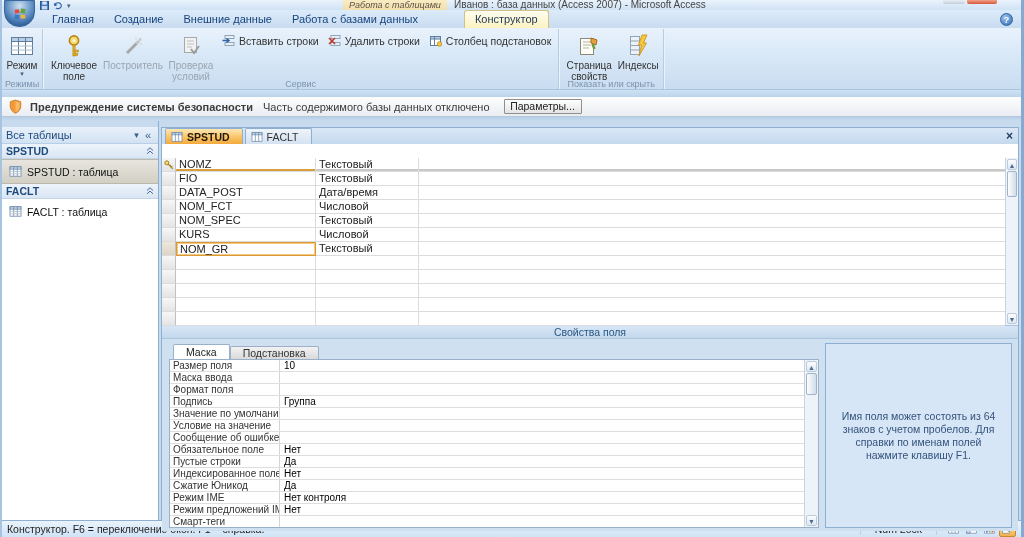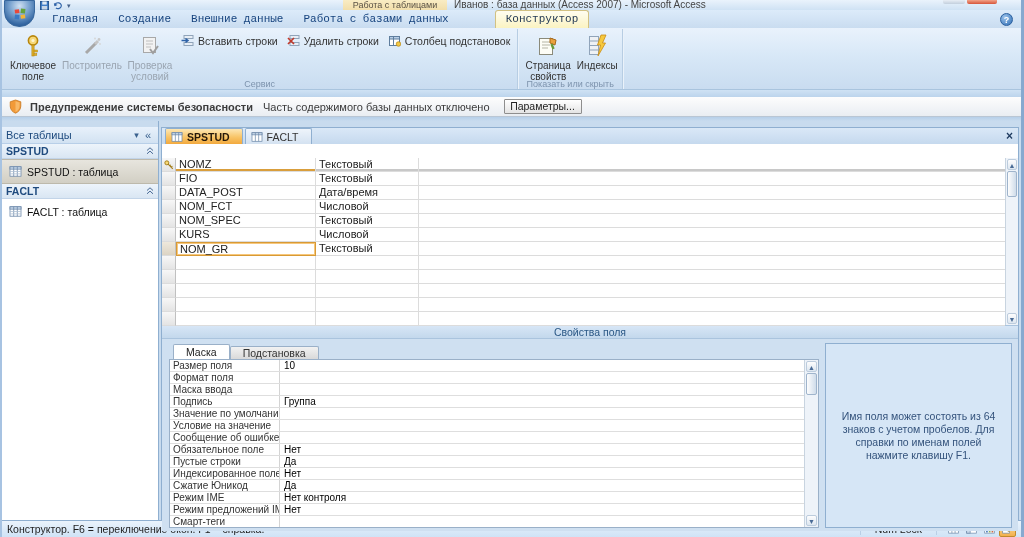--- a/index.html
+++ b/index.html
@@ -12,31 +12,31 @@
   
   .titlebar { height:10px; background:linear-gradient(#eaf3fc,#cfe2f4); position:relative; }
   .office-btn { position:absolute; left:2px; top:0; width:31px; height:27px; z-index:9;
       border-radius:0 0 15px 15px; border:1px solid #38689e;
       background:radial-gradient(circle at 50% 20%, #cfe0f2 0%, #78a2cf 40%, #3567a2 75%, #274f82 100%);
       display:flex; align-items:center; justify-content:center; cursor:pointer; }
   .qat { position:absolute; left:38px; top:1px; height:9px; display:flex; gap:4px; align-items:center; }
   .qat .qicon { display:flex; align-items:center; }
   .ctx-label { position:absolute; left:341px; top:0; width:104px; height:14px;
       background:linear-gradient(#f9ecc4,#efd9a0); border-radius:0 0 2px 2px;
-      font-size:9px; line-height:10px; text-align:center; color:#5a5245; overflow:hidden; }
+      font-size:9px; line-height:10px; text-align:center; color:#5a5245; overflow:hidden;font-style:italic; }
   .wtitle { position:absolute; left:452px; top:0; font-size:10px; line-height:10px; color:#444;
       white-space:nowrap; }
   .win-sliver { position:absolute; top:0; right:24px; display:flex; gap:2px; }
   .win-sliver i { display:block; width:22px; height:4px; border-radius:0 0 2px 2px; background:linear-gradient(#e8eef5,#c2cfdd); }
   .win-sliver i.close { width:30px; background:linear-gradient(#f2a389,#d6553a); }
 
   
   .tabrow { height:18px; background:linear-gradient(#dcebfa,#c9dcf0); display:flex;
       align-items:flex-end; padding-left:40px; position:relative; }
-  .rtab { padding:2px 10px 3px 10px; font-size:11px; color:#16437e; cursor:pointer; white-space:nowrap;font-family:Liberation Mono, monospace; }
+  .rtab { padding:2px 10px 3px 10px; font-size:11px; color:#16437e; cursor:pointer; white-space:nowrap; }
   .rtab.active { background:linear-gradient(#fffdf0,#fbf3c2); border:1px solid #d2c183; border-bottom:none;
       border-radius:3px 3px 0 0; color:#243a55;margin-left:36px; }
   .help-btn { position:absolute; right:8px; top:3px; width:13px; height:13px; border-radius:50%;
       background:radial-gradient(circle at 35% 30%, #9cc4ec, #2f6db4); border:1px solid #2a5f9e;
       color:#fff; font-size:9px; font-weight:bold; text-align:center; line-height:12px; cursor:pointer; }
 
   
   .ribbon { height:62px; background:linear-gradient(#e9f2fc 0%, #d8e8f7 45%, #c9dcf0 100%);
       display:flex; border-bottom:1px solid #a9c4de; padding-top:1px; }
   .rib-strip { height:7px; background:linear-gradient(#cfe2f4,#bcd4ec); }
@@ -200,20 +200,37 @@
   <div class="tabrow">
     <div class="rtab">Главная</div>
     <div class="rtab">Создание</div>
     <div class="rtab">Внешние данные</div>
     <div class="rtab">Работа с базами данных</div>
     <div class="rtab active">Конструктор</div>
     <div class="help-btn">?</div>
   </div>
 
   <div class="ribbon">
+    <div class="rgroup">
+      <div class="bigbtn" style="width:34px;">
+        <span class="ic">
+          <svg class="tbl-svg" width="24" height="22" viewBox="0 0 24 22">
+              <rect x="1.5" y="2.5" width="21" height="17" fill="#fff" stroke="#5f7e9e"></rect>
+              <rect x="1.5" y="2.5" width="21" height="4" fill="#b9cfe8" stroke="#5f7e9e"></rect>
+              <line x1="8.5" y1="2.5" x2="8.5" y2="19.5" stroke="#5f7e9e"></line>
+              <line x1="15.5" y1="2.5" x2="15.5" y2="19.5" stroke="#5f7e9e"></line>
+              <line x1="1.5" y1="11" x2="22.5" y2="11" stroke="#a8bcd2"></line>
+              <line x1="1.5" y1="15" x2="22.5" y2="15" stroke="#a8bcd2"></line>
+            </svg>
+        </span>
+        <span>Режим</span>
+        <span class="dropArrow">▾</span>
+      </div>
+      <div class="rgroup-label">Режимы</div>
+    </div>
 
     <div class="rgroup">
       <div class="bigbtn" style="width:56px;">
         <span class="ic">
           <svg width="20" height="24" viewBox="0 0 20 24">
               <circle cx="10" cy="6.5" r="4.6" fill="#f6d878" stroke="#b8860b" stroke-width="1.6"></circle>
               <circle cx="10" cy="6.5" r="1.6" fill="#fdf4cf"></circle>
               <rect x="8.9" y="11" width="2.2" height="11" fill="#dcae2c" stroke="#b8860b" stroke-width="0.6"></rect>
               <rect x="11" y="16" width="3.6" height="2" fill="#dcae2c" stroke="#b8860b" stroke-width="0.5"></rect>
               <rect x="11" y="19.5" width="2.8" height="2" fill="#dcae2c" stroke="#b8860b" stroke-width="0.5"></rect>
@@ -509,25 +526,25 @@
           <div class="ptabs">
             <div class="ptab active">Маска</div>
             <div class="ptab inactive">Подстановка</div>
           </div>
           <div class="pgrid">
             <div class="prow">
                 <div class="pl">Размер поля</div>
                 <div class="pv">10</div>
               </div>
             <div class="prow">
+                <div class="pl">Маска ввода</div>
+                <div class="pv"></div>
+              </div>
+            <div class="prow">
                 <div class="pl">Формат поля</div>
-                <div class="pv"></div>
-              </div>
-            <div class="prow">
-                <div class="pl">Маска ввода</div>
                 <div class="pv"></div>
               </div>
             <div class="prow">
                 <div class="pl">Подпись</div>
                 <div class="pv">Группа</div>
               </div>
             <div class="prow">
                 <div class="pl">Значение по умолчанию</div>
                 <div class="pv"></div>
               </div>

